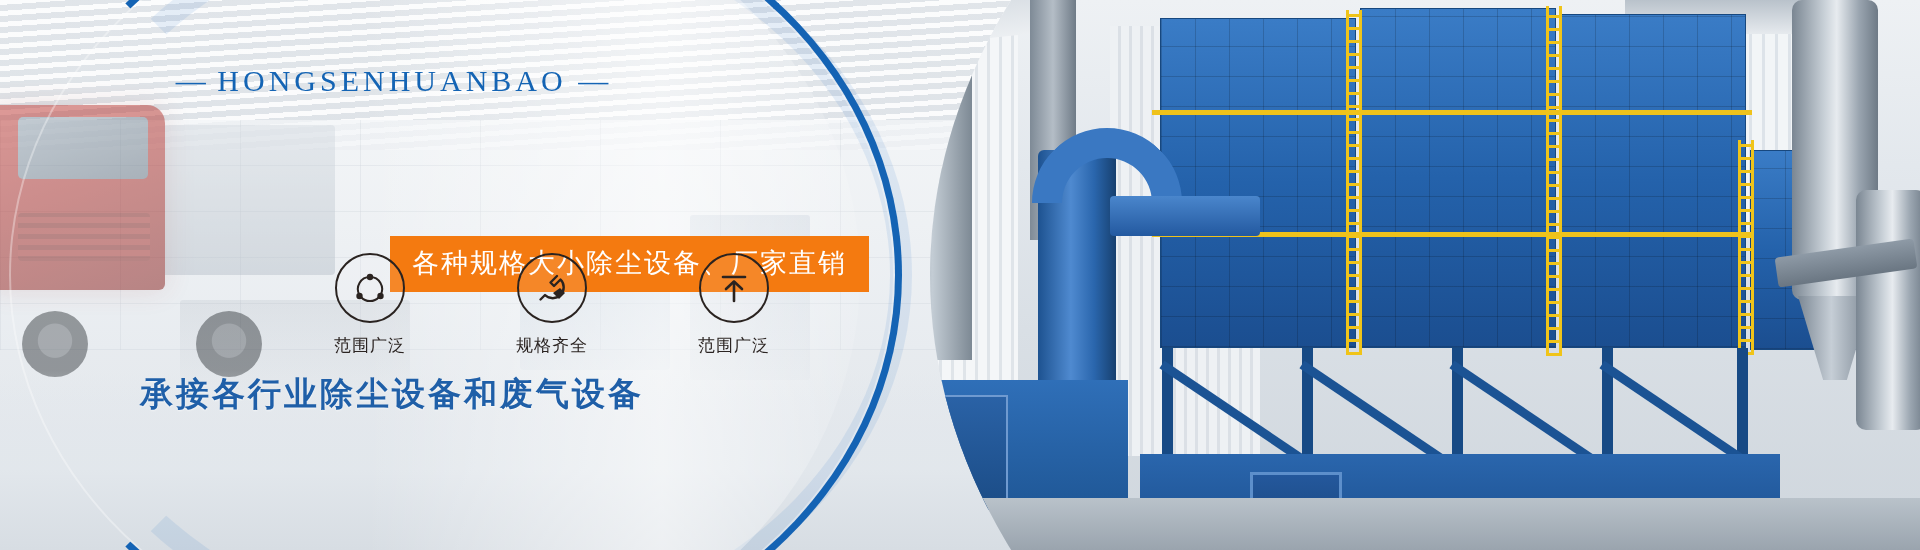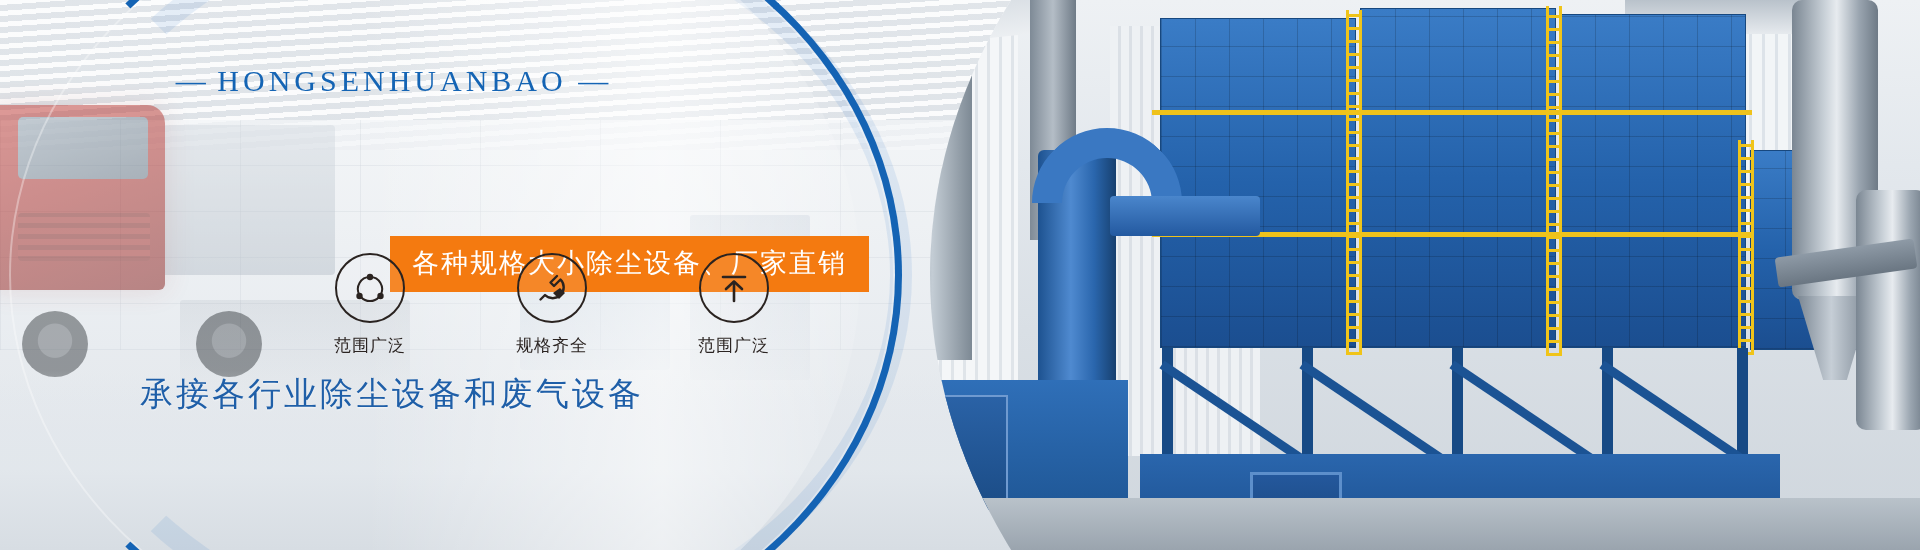--- a/index.html
+++ b/index.html
@@ -180,21 +180,21 @@
   .features { position:absolute; left:320px; top:253px; width:440px;
     display:flex; justify-content:space-between; }
   .feat { width:76px; text-align:center; }
   .feat .circ { width:70px; height:70px; margin:0 auto; border-radius:50%;
     border:2px solid #2a2320; display:flex; align-items:center; justify-content:center;
     background:rgba(255,255,255,.10); }
   .feat .lbl { margin-top:11px; font-size:17px; color:#2b2422; letter-spacing:1px; white-space:nowrap; }
 
   .tagline { position:absolute; left:0; top:372px; width:900px; text-align:center;
     padding-right:140px;
-    font-size:33px; font-weight:normal; letter-spacing:3px; color:#1f5fa8; white-space:nowrap;
+    font-size:33px; font-weight:bold; letter-spacing:3px; color:#1f5fa8; white-space:nowrap;
     text-shadow:0 1px 2px rgba(255,255,255,.6); }
 </style>
 </head>
 <body>
 
 <div class="banner">
 
   <div class="bg-left">
     <div class="bg-slats"></div>
     <div class="bg-wall"></div>

